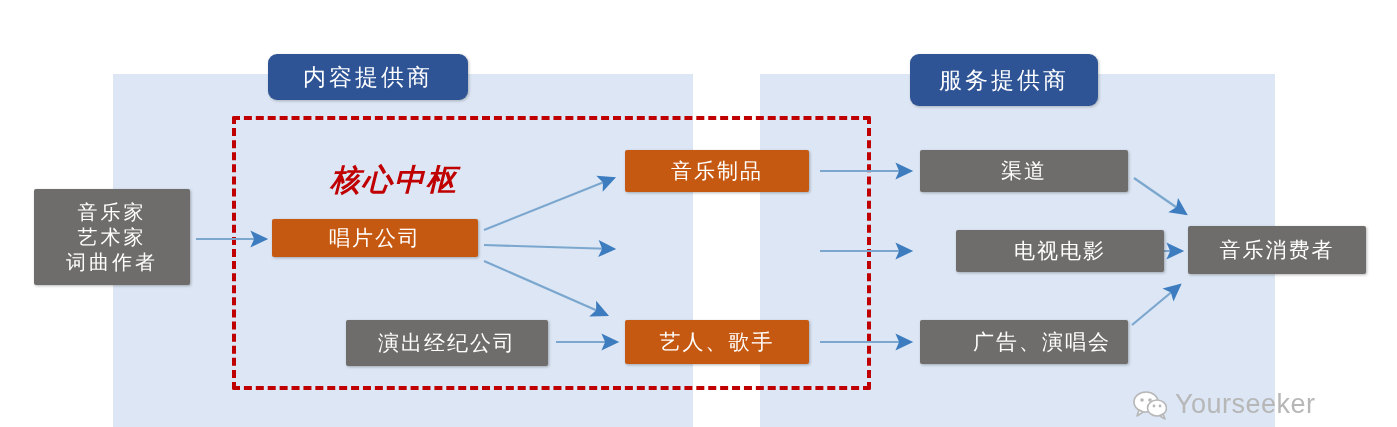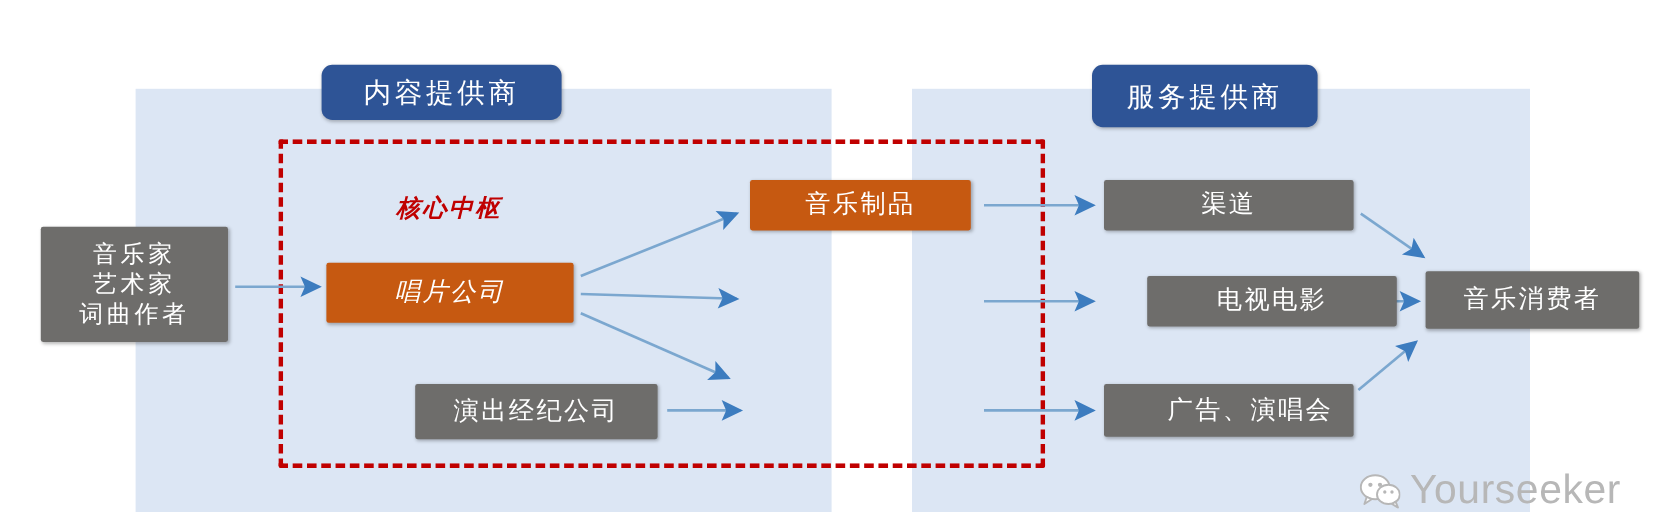--- a/index.html
+++ b/index.html
@@ -55,21 +55,21 @@
     border-radius: 2px;
     box-sizing: border-box;
   }
 
   
   #core-label {
     position: absolute;
     left: 330px;
     top: 118px;
     color: #C00000;
-    font-size: 20px;
+    font-size: 30px;
     font-weight: bold;
     font-style: italic;
     letter-spacing: 2px;
     white-space: nowrap;
   }
 
   
   .node {
     position: absolute;
     display: flex;
@@ -82,21 +82,21 @@
     letter-spacing: 2px;
     line-height: 1.25;
     box-shadow: 1px 1px 3px rgba(0,0,0,0.28);
     box-sizing: border-box;
     white-space: pre-line;
   }
   .node.gray   { background: #6E6D6B; }
   .node.orange { background: #C65911; }
 
   #node-creators  { left: 34px;  top: 147px; width: 156px; height: 96px; font-size: 20px; letter-spacing: 3px; }
-  #node-label     { left: 272px; top: 177px; width: 206px; height: 50px; font-style: italic; }
+  #node-label     { left: 272px; top: 177px; width: 206px; height: 38px; }
   #node-agency    { left: 346px; top: 278px; width: 202px; height: 46px; }
   #node-products  { left: 625px; top: 108px; width: 184px; height: 42px; }
   #node-copyright { left: 625px; top: 188px; width: 184px; height: 42px; }
   #node-artists   { left: 625px; top: 278px; width: 184px; height: 44px; }
   #node-channel   { left: 920px; top: 108px; width: 208px; height: 42px; }
   #node-tvfilm    { left: 956px; top: 188px; width: 208px; height: 42px; }
   #node-adconcert { left: 920px; top: 278px; width: 208px; height: 44px; padding-left: 36px; }
   #node-consumers { left: 1188px;top: 184px; width: 178px; height: 48px; }
 
   
@@ -110,21 +110,21 @@
 
   
   #watermark {
     position: absolute;
     left: 1133px;
     top: 347px;
     display: flex;
     align-items: center;
     gap: 8px;
     color: #B7B7B7;
-    font-size: 34px;
+    font-size: 27px;
     letter-spacing: 0.5px;
   }
   #watermark .wm-icon { display: block; }
 </style>
 </head>
 <body>
 
 <div id="canvas">
 
   <div class="panel" id="panel-left"></div>
@@ -168,20 +168,21 @@
   <div class="section-header" id="header-service">服务提供商</div>
 
   <div id="core-label">核心中枢</div>
 
   <div class="node gray" id="node-creators">音乐家
 艺术家
 词曲作者</div>
   <div class="node orange" id="node-label">唱片公司</div>
   <div class="node gray" id="node-agency">演出经纪公司</div>
   <div class="node orange" id="node-products">音乐制品</div>
+  <div class="node orange" id="node-artists">艺人、歌手</div>
   <div class="node gray" id="node-channel">渠道</div>
   <div class="node gray" id="node-tvfilm">电视电影</div>
   <div class="node gray" id="node-adconcert">广告、演唱会</div>
   <div class="node gray" id="node-consumers">音乐消费者</div>
 
   <div id="watermark">
     <svg class="wm-icon" width="34" height="30" viewBox="0 0 34 30">
       <ellipse cx="13" cy="12" rx="12" ry="10" fill="#FFFFFF" stroke="#B7B7B7" stroke-width="1.6"></ellipse>
       <path d="M6 20 L4 26 L10 22 Z" fill="#FFFFFF" stroke="#B7B7B7" stroke-width="1.6" stroke-linejoin="round"></path>
       <circle cx="9" cy="10" r="1.8" fill="#B7B7B7"></circle>

